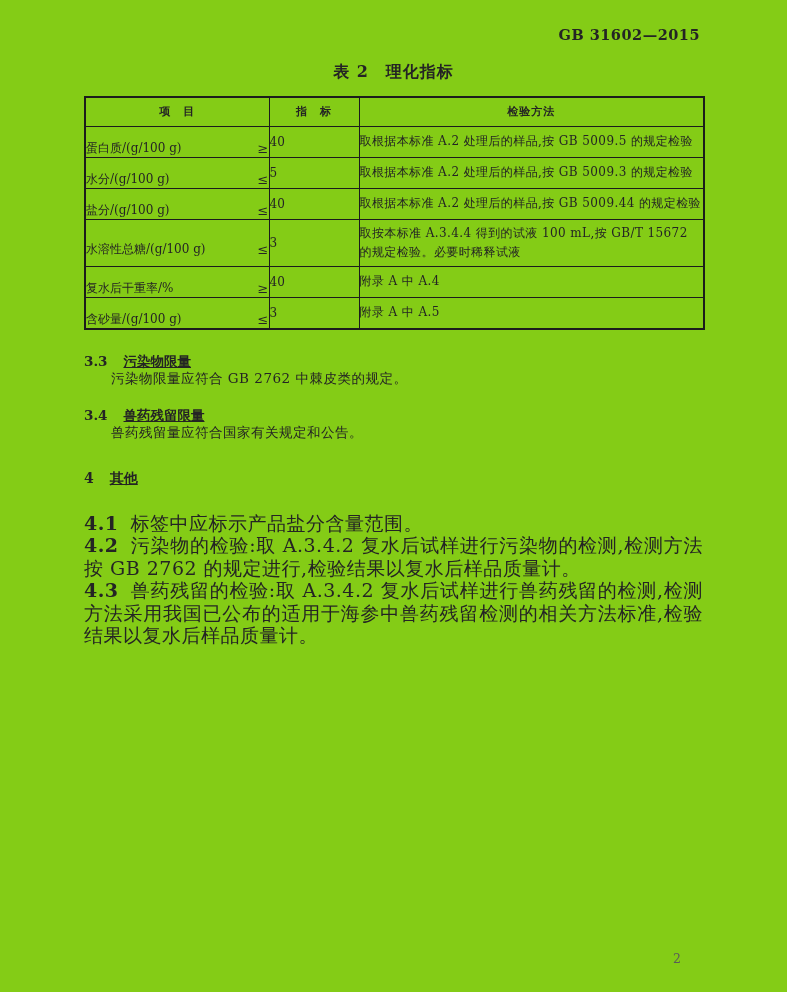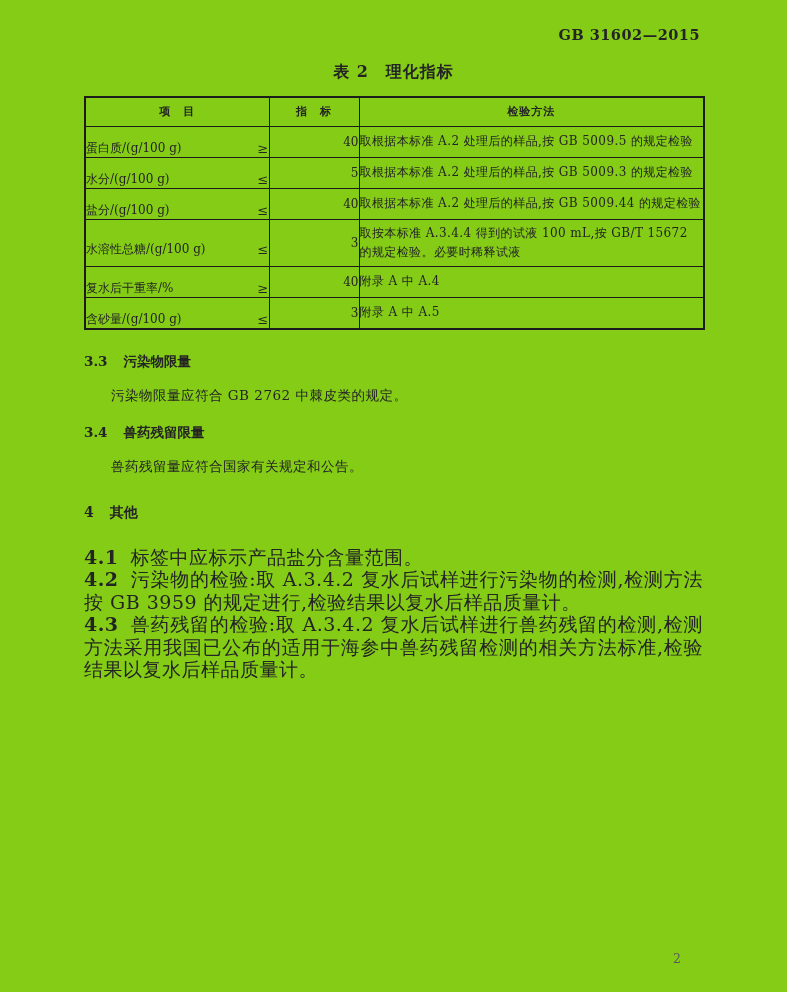--- a/index.html
+++ b/index.html
@@ -68,42 +68,43 @@
   .item-wrap {
     display: flex;
     justify-content: space-between;
     align-items: center;
     margin-top: 13px;
   }
   .item-symbol {
     font-size: 13px;
   }
   td.c-index {
-    text-align: right;
+    text-align: left;
     margin-top: 36px;
   }
   td.c-method {
     padding: 3px 6px 3px 8px;
     line-height: 1.55;
     letter-spacing: 0.4px;
   }
   .sec-heading {
     font-weight: bold;
     font-size: 13.5px;
     line-height: 15px;
+    text-decoration: underline;
   }
   .sec-heading .no {
     display: inline-block;
     margin-right: 16px;
   }
   .h33 { margin-top: 24px; }
   .h34 { margin-top: 21px; }
   .h4  { margin-top: 30px; font-size: 14px; }
   p.body-indent {
-    margin: 17px 0 0 0;
+    margin: 0 0 0 0;
     text-indent: 2em;
     font-size: 13.5px;
     line-height: 18px;
     letter-spacing: 0.5px;
   }
   .clauses {
     margin-top: 26px;
     font-size: 19px;
     line-height: 22.5px;
     text-align: justify;
@@ -221,21 +222,21 @@
       <span class="no">3.4</span><span>兽药残留限量</span>
     </div>
     <p class="body-indent">兽药残留量应符合国家有关规定和公告。</p>
 
     <div class="sec-heading h4">
       <span class="no">4</span><span>其他</span>
     </div>
 
     <div class="clauses">
       <p><span class="clause-no">4.1</span><span>标签中应标示产品盐分含量范围。</span></p>
-      <p><span class="clause-no">4.2</span><span>污染物的检验:取 A.3.4.2 复水后试样进行污染物的检测,检测方法按 GB 3959 的规定进行,检验结果以复水后样品质量计。</span></p>
+      <p><span class="clause-no">4.2</span><span>污染物的检验:取 A.3.4.2 复水后试样进行污染物的检测,检测方法按 GB 2762 的规定进行,检验结果以复水后样品质量计。</span></p>
       <p><span class="clause-no">4.3</span><span>兽药残留的检验:取 A.3.4.2 复水后试样进行兽药残留的检测,检测方法采用我国已公布的适用于海参中兽药残留检测的相关方法标准,检验结果以复水后样品质量计。</span></p>
     </div>
 
   </div>
 
   <div class="page-number">2</div>
 
 </div>
 
 </body></html>

